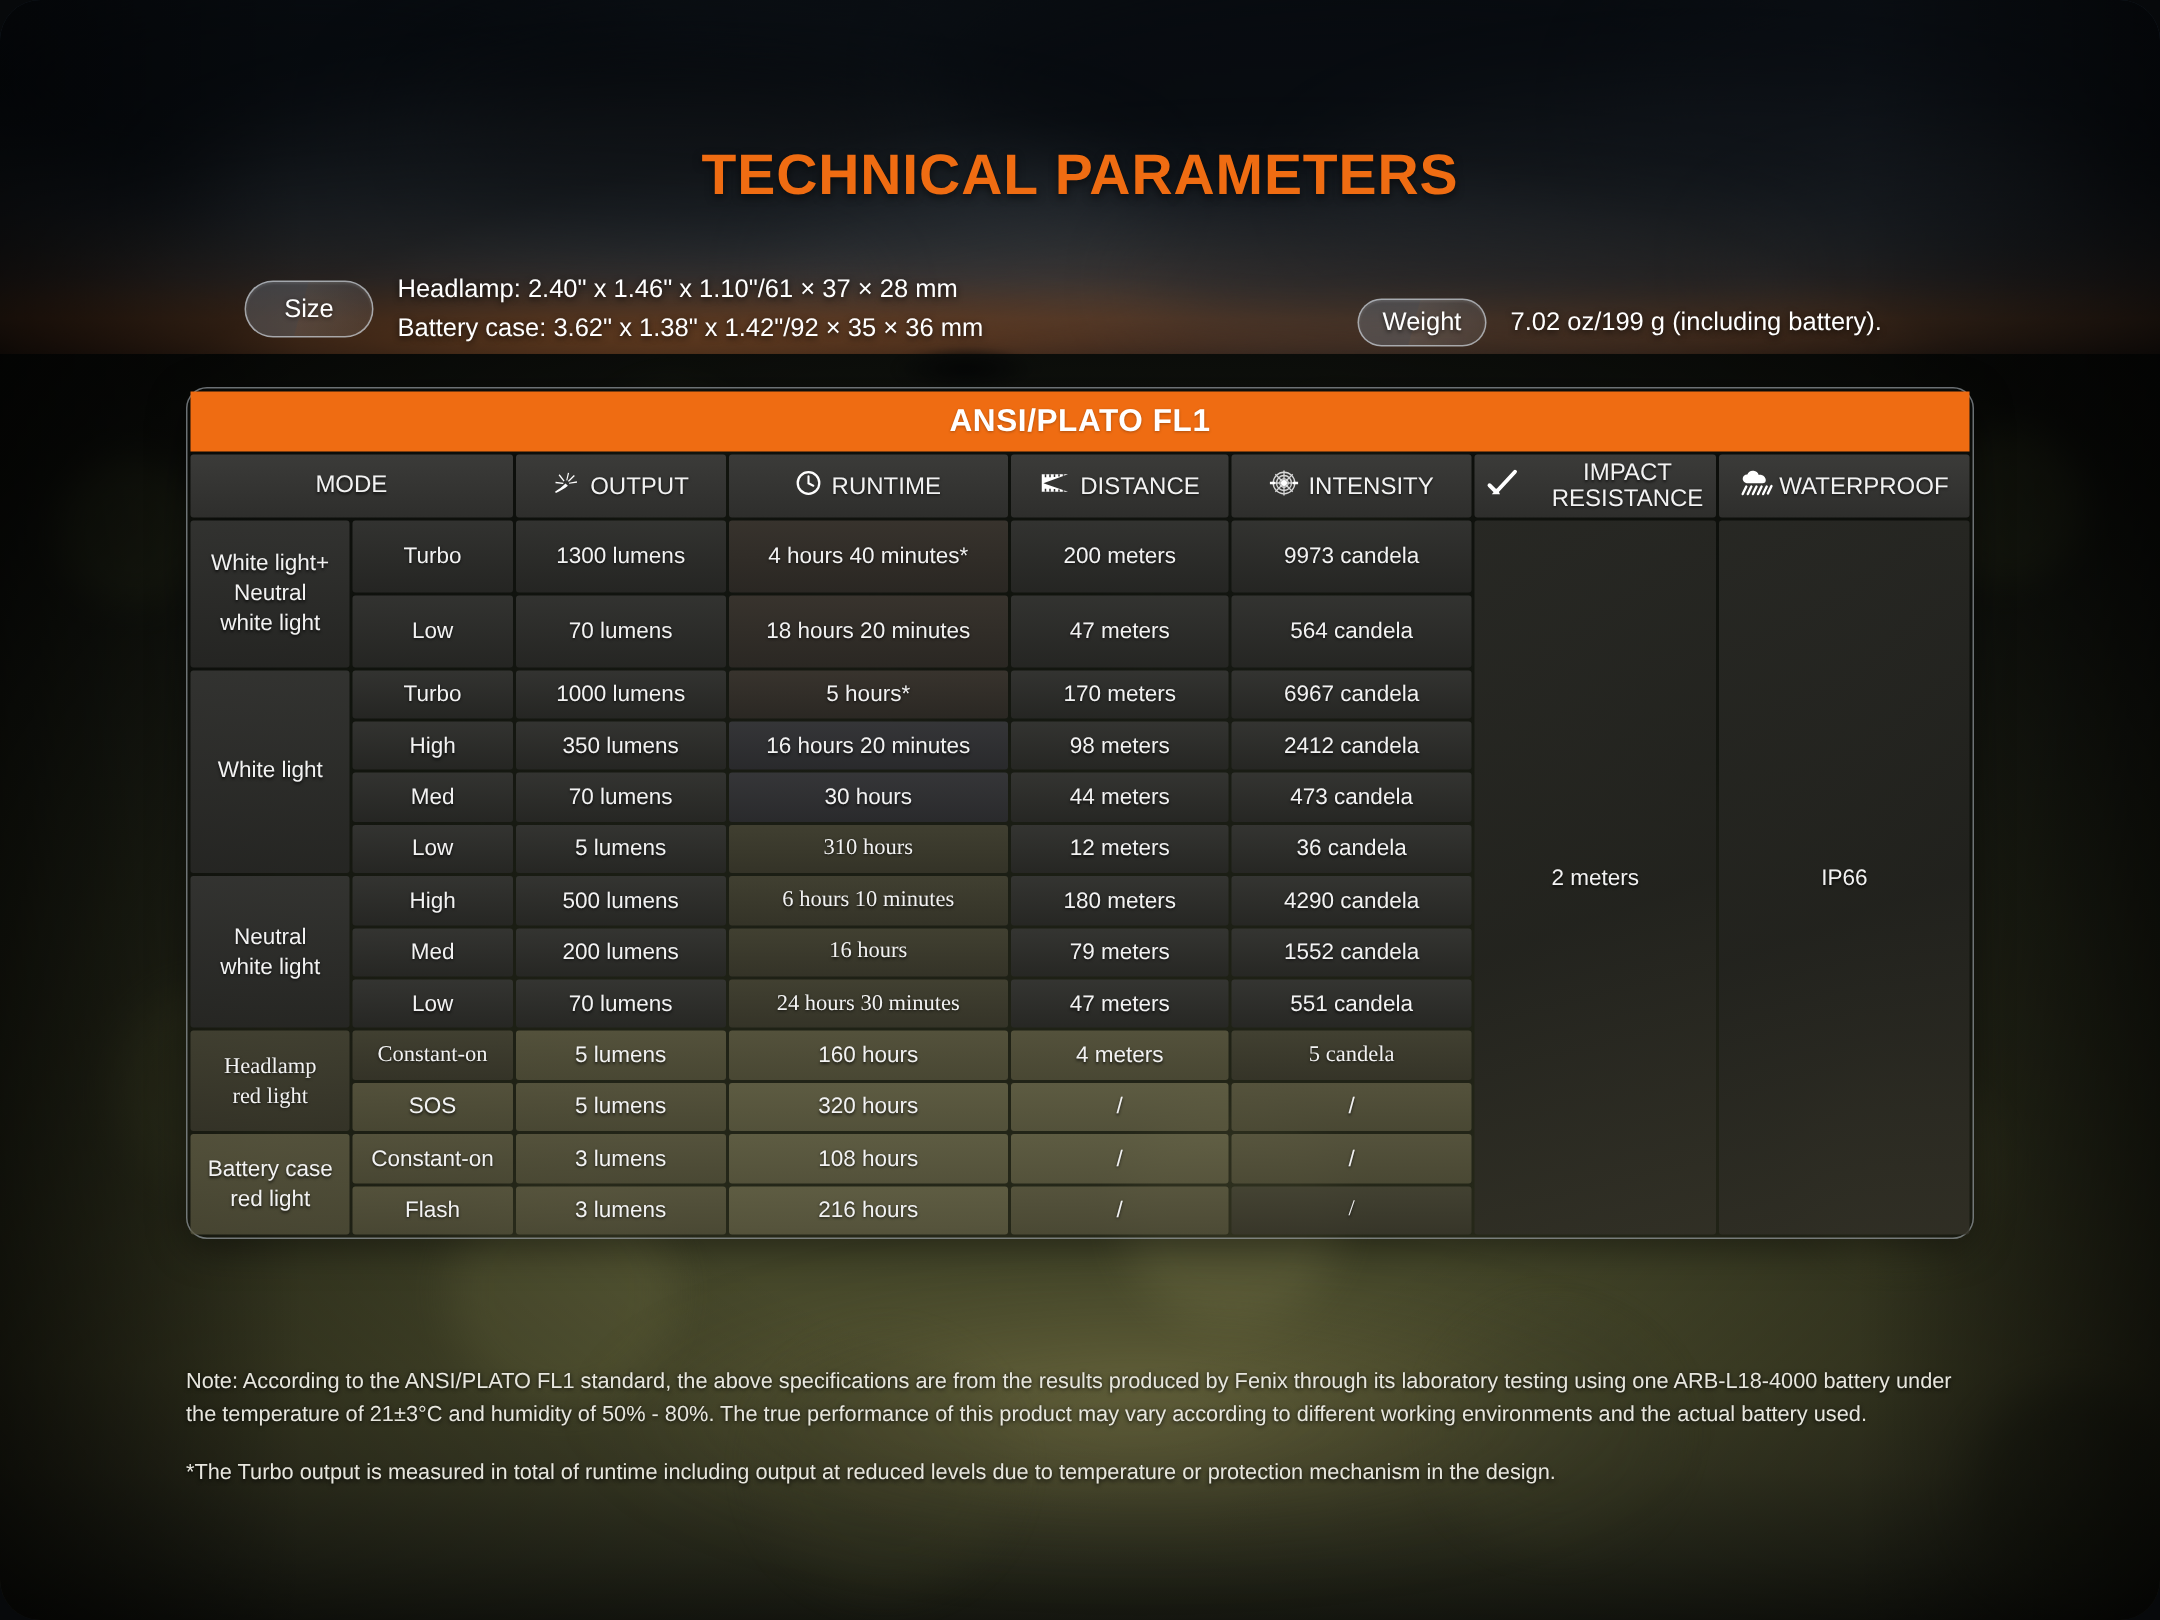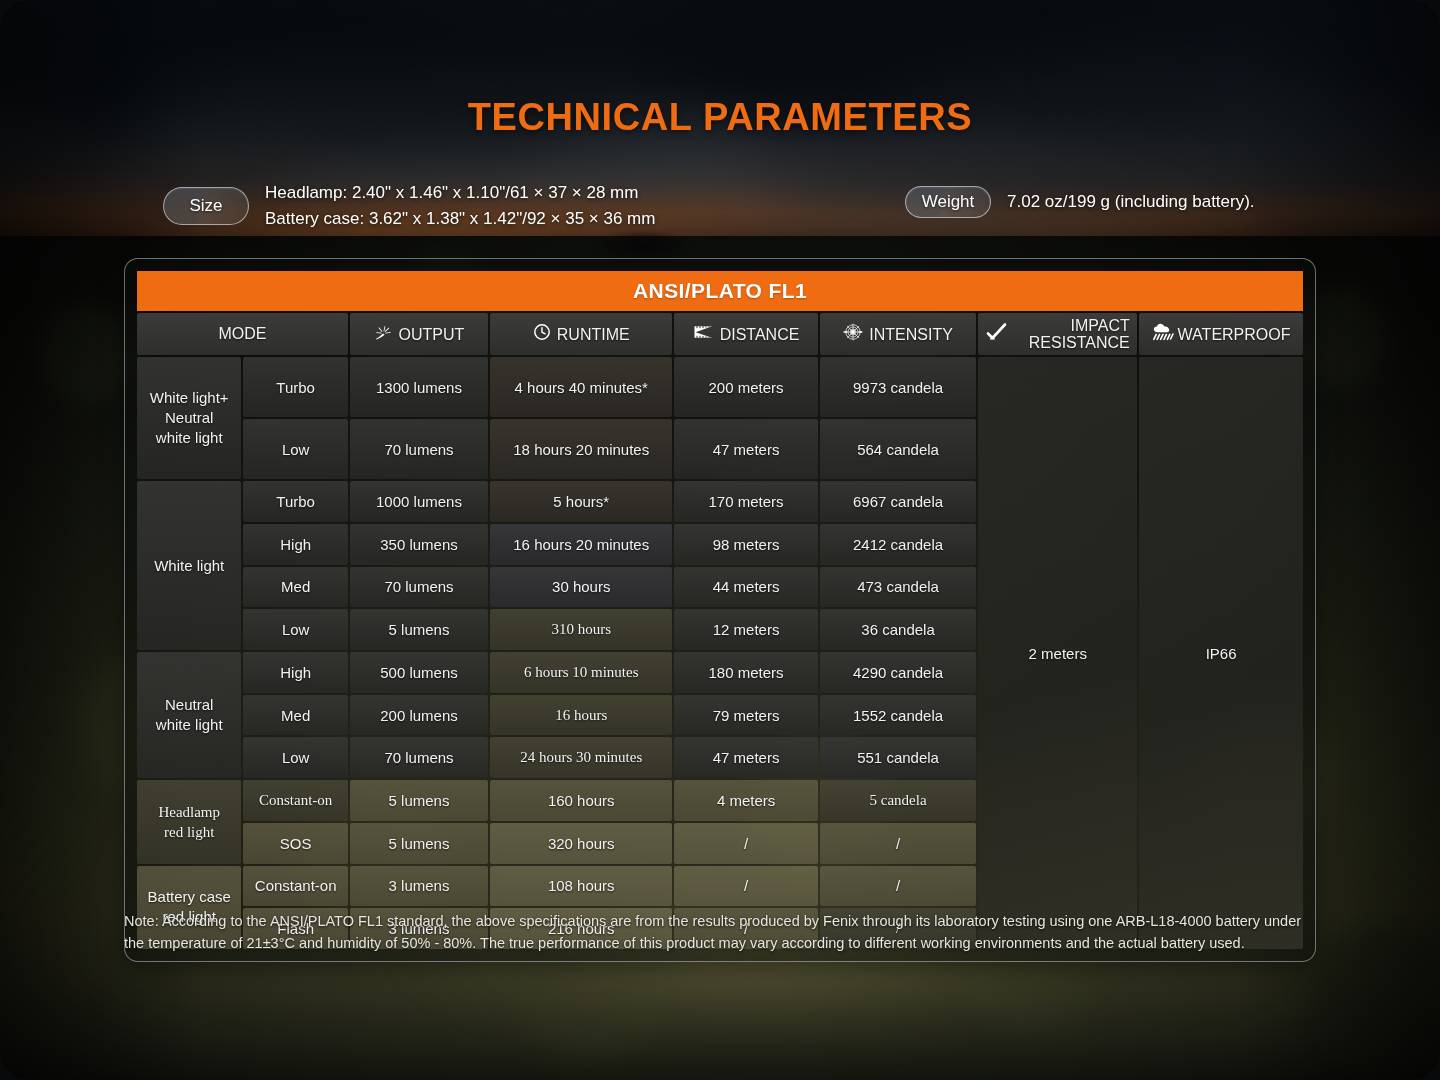--- a/index.html
+++ b/index.html
@@ -125,21 +125,21 @@
   .page-title {
     position: absolute; left: 0; top: 96px; width: 1440px;
     text-align: center;
     font-size: 38px; font-weight: bold; letter-spacing: .6px;
     color: #ef6c12;
     text-shadow: 0 2px 6px rgba(0,0,0,.55);
   }
 
   .spec-row { position: absolute; display: flex; align-items: center; gap: 16px; }
   .spec-size { left: 163px; top: 180px; }
-  .spec-weight { left: 905px; top: 186px; }
+  .spec-weight { left: 905px; top: 199px; }
 
   .pill {
     display: flex; align-items: center; justify-content: center;
     border-radius: 999px;
     border: 1px solid rgba(215,222,230,.65);
     background: linear-gradient(105deg, rgba(120,132,146,.34) 0%, rgba(120,132,146,.34) 44%, rgba(225,232,240,.17) 45%, rgba(170,182,196,.12) 100%);
     color: #fff; font-size: 17px;
     box-shadow: inset 0 1px 2px rgba(255,255,255,.12);
     text-shadow: 0 1px 3px rgba(0,0,0,.6);
   }
@@ -148,25 +148,24 @@
 
   .spec-text {
     color: #fff; font-size: 17px; line-height: 26px;
     text-shadow: 0 1px 4px rgba(0,0,0,.75);
     white-space: nowrap;
   }
 
   
   .panel {
     position: absolute; left: 124px; top: 258px;
-    width: 1192px; height: 704px;
+    width: 1192px; height: 568px;
     border-radius: 14px;
     border: 1px solid rgba(190,198,206,.55);
     background: rgba(10,11,10,.5);
-    padding: 10px;
     box-shadow: 0 6px 26px rgba(0,0,0,.45);
   }
 
   table.spec {
     width: 100%; height: 100%;
     border-collapse: separate;
     border-spacing: 2px;
     table-layout: fixed;
   }
   table.spec td, table.spec th {
@@ -192,21 +191,21 @@
     text-shadow: 0 1px 2px rgba(0,0,0,.28) !important;
   }
 
   .hdr {
     height: 42px;
     font-size: 16px !important;
     background: linear-gradient(180deg, #3b3b39 0%, #2e2e2c 100%) !important;
   }
   .hdr-inner { display: flex; align-items: center; justify-content: center; gap: 6px; }
   .hdr-inner.two-line { gap: 21px; }
-  .hdr-label { line-height: 17px; text-align: right; }
+  .hdr-label { line-height: 17px; }
   .hdr-label.stacked { display: flex; flex-direction: column; line-height: 17px; }
 
   .ico { display: inline-block; flex: 0 0 auto; }
 
   
   .grp { font-size: 15px; line-height: 20px; }
 
   
   .lit-a  { background: linear-gradient(180deg, rgba(62,56,50,.86), rgba(46,42,38,.86)) !important; margin-top: 44px; }
   .lit-b  { background: linear-gradient(180deg, rgba(58,58,62,.86), rgba(44,44,48,.86)) !important; }
@@ -497,15 +496,16 @@
           <td class="lit-e">216 hours</td>
           <td class="lit-d">/</td>
           <td class="lit-c">/</td>
         </tr>
       </tbody>
     </table>
   </div>
 
   <div class="notes">
     <p>Note: According to the ANSI/PLATO FL1 standard, the above specifications are from the results produced by Fenix through its laboratory testing using one ARB-L18-4000 battery under the temperature of 21±3°C and humidity of 50% - 80%. The true performance of this product may vary according to different working environments and the actual battery used.</p>
+    <p>*The Turbo output is measured in total of runtime including output at reduced levels due to temperature or protection mechanism in the design.</p>
   </div>
 
 </div>
 
 </body></html>

